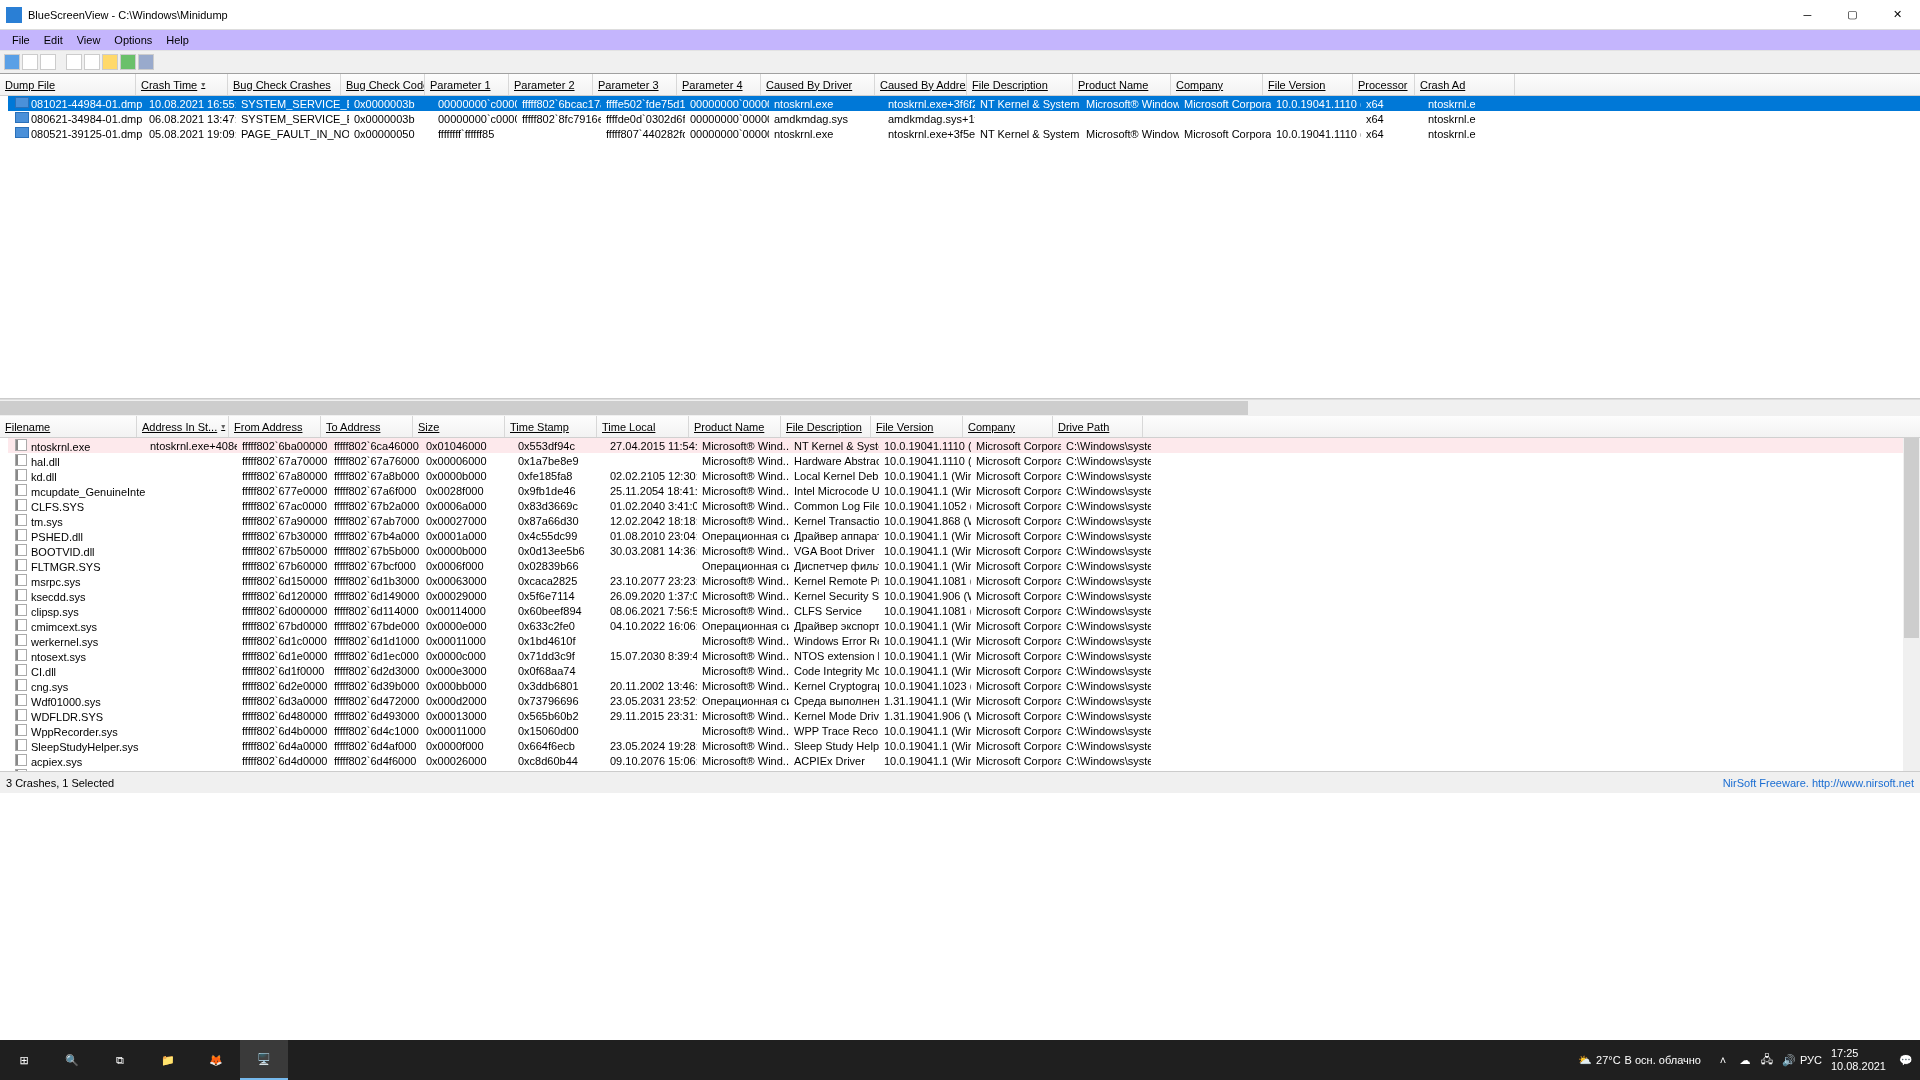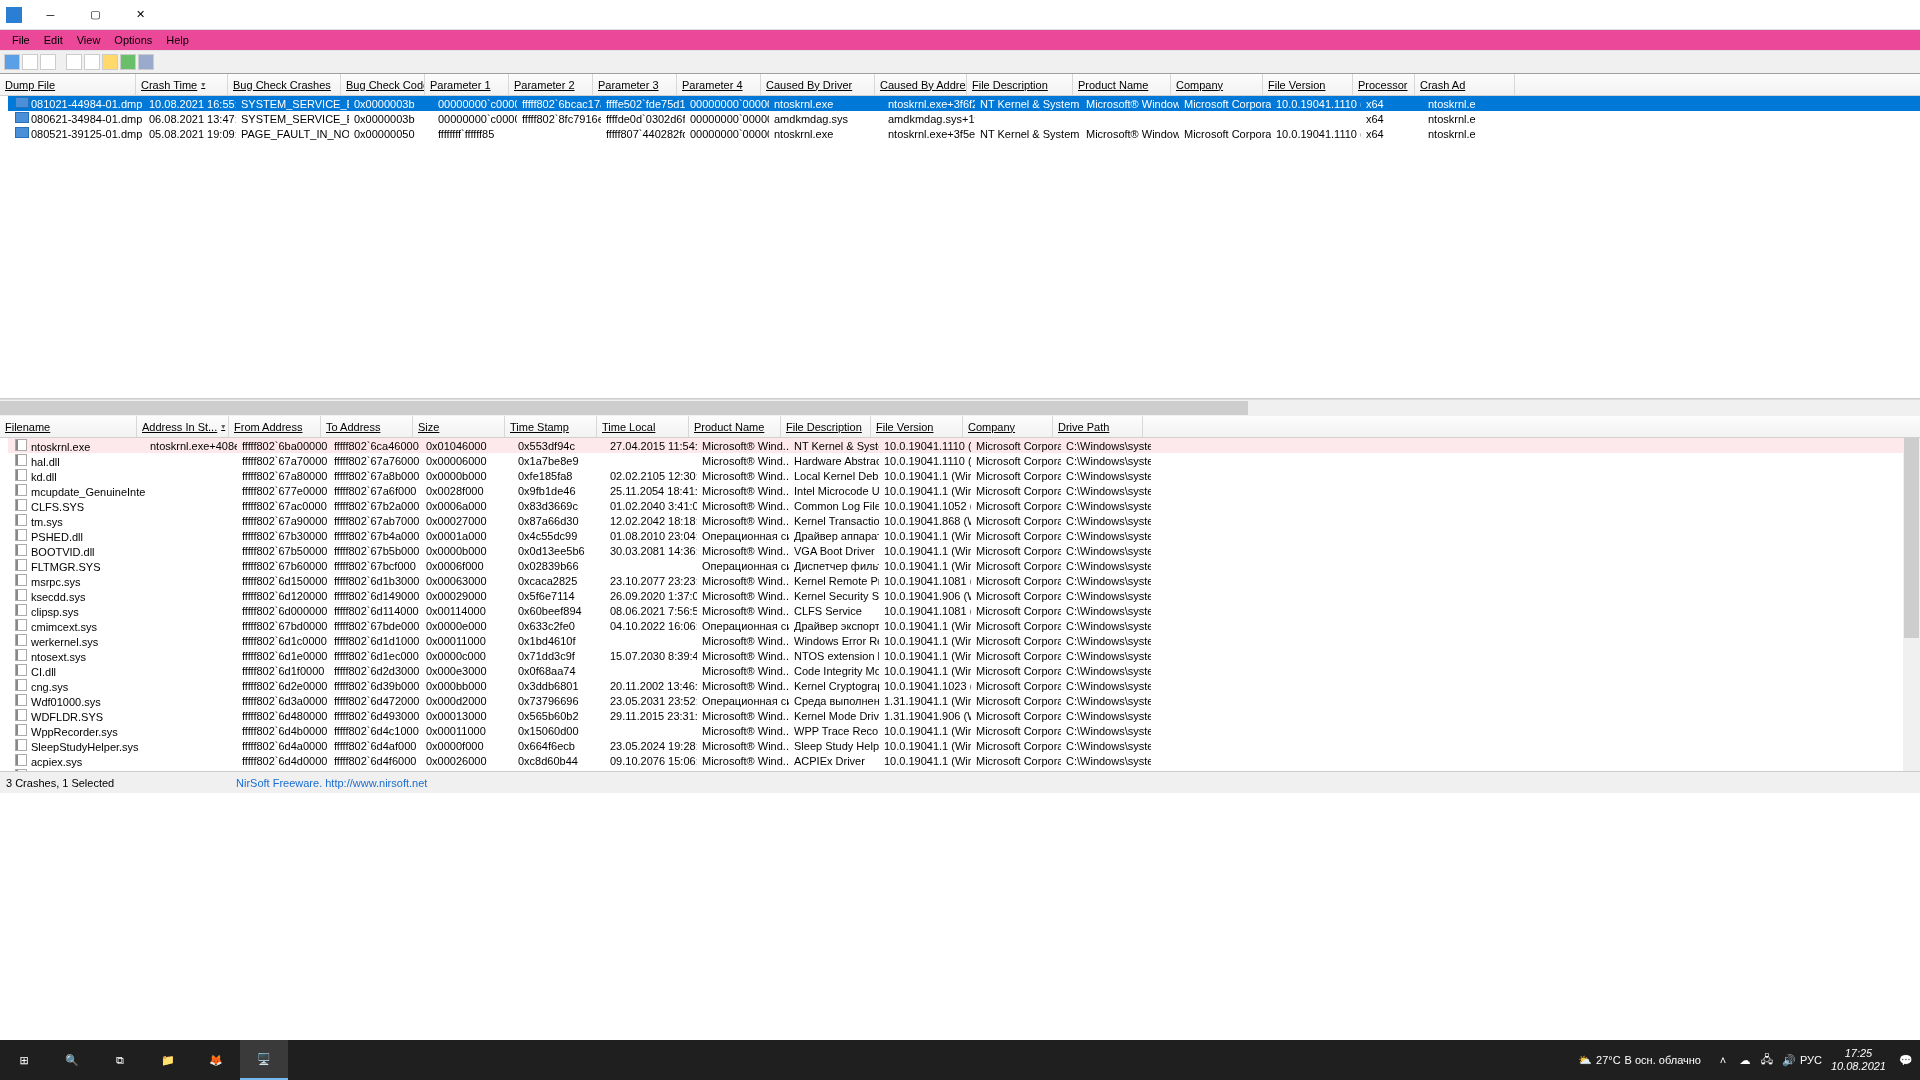--- a/index.html
+++ b/index.html
@@ -1,21 +1,21 @@
 <!DOCTYPE html>
 <html><head>
 <meta charset="utf-8">
 <style>
 * { margin:0; padding:0; box-sizing:border-box; font-family:"Segoe UI",Tahoma,sans-serif; font-size:11px; }
 body { background:#fff; overflow:hidden; width:1920px; height:1080px; position:relative; }
 .titlebar { height:30px; background:#fff; display:flex; align-items:center; padding-left:6px; border-bottom:1px solid #ddd; }
 .titlebar .app-icon { width:16px; height:16px; background:#2a7fd5; margin-right:6px; display:inline-block; }
 .titlebar .title { flex:1; color:#000; }
 .titlebar .winbtn { width:45px; height:30px; display:flex; align-items:center; justify-content:center; color:#000; }
-.menubar { height:20px; background:#ec4899; display:flex; align-items:center; padding-left:6px; gap:2px; }
+.menubar { height:20px; background:#c4b5fd; display:flex; align-items:center; padding-left:6px; gap:2px; }
 .menubar .mitem { padding:2px 6px; }
 .toolbar { height:24px; background:#f0f0f0; border-top:1px solid #e3e3e3; border-bottom:1px solid #a0a0a0; display:flex; align-items:center; padding-left:4px; gap:2px; }
 .toolbar .tbtn { width:16px; height:16px; border:1px solid #ccc; background:#fff; }
 .toolbar .tbtn.save { background:#5aa0e6; }
 .toolbar .tbtn.folder { background:#ffd96a; }
 .toolbar .tbtn.refresh { background:#6ac06a; }
 .toolbar .tbtn.tree { background:#9ac; }
 .pane { position:relative; overflow:auto; }
 .pane-top { height:325px; border-bottom:1px solid #ccc; }
 .pane-bot { height:355px; }
@@ -24,44 +24,45 @@
 .hdr .sort::after { content:"▾"; font-size:8px; margin-left:4px; color:#606060; }
 .rows { min-width:100%;padding-left:8px; }
 .row { height:15px; display:flex; align-items:center; white-space:nowrap; }
 .row.sel { background:#0078d7; color:#fff; }
 .row.hl { background:#fde9ec; }
 .row .cell { padding:0 5px; overflow:hidden; text-overflow:clip; white-space:nowrap; }
 .row .ricon { width:14px; height:11px; background:#4a90d9; border:1px solid #2a70b9; margin-left:2px; margin-right:2px; display:inline-block; flex-shrink:0; }
 .row .ficon { width:12px; height:12px; background:#fff; border:1px solid #aaa; margin-left:2px; margin-right:4px; display:inline-block; flex-shrink:0; box-shadow:inset 2px 0 0 #888; }
 .hscroll { height:17px; background:#f0f0f0; border-top:1px solid #ddd; position:relative; }
 .hscroll .thumb { position:absolute; top:1px; bottom:1px; background:#cdcdcd; }
-.statusbar { height:22px; background:#f0f0f0; border-top:1px solid #ccc; display:flex; align-items:center; padding:7px 6px; font-size:11px; }
+.statusbar { height:22px; background:#f0f0f0; border-top:1px solid #ccc; display:flex; align-items:center; padding:7px 6px; font-size:11px;justify-content:space-between; }
 .statusbar .left { width:230px; }
 .statusbar .mid { color:#1a6dd2; }
 .statusbar .mid a { color:#1a6dd2; }
 .taskbar { position:absolute; bottom:0; left:0; right:0; height:40px; background:#1f1f1f; display:flex; align-items:center; color:#fff; }
 .taskbar .tb-left { display:flex; align-items:center; height:100%; }
 .taskbar .tb-btn { width:48px; height:40px; display:flex; align-items:center; justify-content:center; color:#fff; }
 .taskbar .tb-btn.active { background:#3a3a3a; border-bottom:2px solid #76b9ed; }
 .taskbar .tb-right { margin-left:auto; display:flex; align-items:center; height:100%; padding-right:6px; gap:6px; font-size:11px; }
 .taskbar .tray-icon { width:16px; height:16px; display:flex; align-items:center; justify-content:center; }
-.taskbar .clock { text-align:center; line-height:13px; padding:0 6px;font-style:italic; }
+.taskbar .clock { text-align:left; line-height:13px; padding:0 6px; }
 .taskbar .weather { display:flex; align-items:center; gap:4px; margin-right:8px; }
 .vscroll-placeholder { position:absolute; right:0; top:22px; bottom:0; width:17px; background:#f0f0f0; }
 .vscroll-placeholder .vthumb { position:absolute; left:1px; right:1px; top:0; height:60%; background:#cdcdcd; }
 
 
 .c0{width:136px}.c1{width:92px}.c2{width:113px}.c3{width:84px}.c4{width:84px}.c5{width:84px}.c6{width:84px}.c7{width:84px}.c8{width:114px}.c9{width:92px}.c10{width:106px}.c11{width:98px}.c12{width:92px}.c13{width:90px}.c14{width:62px}.c15{width:100px}
 .b0{width:137px}.b1{width:92px}.b2{width:92px}.b3{width:92px}.b4{width:92px}.b5{width:92px}.b6{width:92px}.b7{width:92px}.b8{width:90px}.b9{width:92px}.b10{width:90px}.b11{width:90px}
 </style>
 </head>
 <body>
 
 <div class="titlebar">
   <span class="app-icon"></span>
+  <span class="title">BlueScreenView - C:\Windows\Minidump</span>
   <div class="winbtn">─</div>
   <div class="winbtn">▢</div>
   <div class="winbtn">✕</div>
 </div>
 
 <div class="menubar" id="menubar">
     <span class="mitem">File</span>
     <span class="mitem">Edit</span>
     <span class="mitem">View</span>
     <span class="mitem">Options</span>

